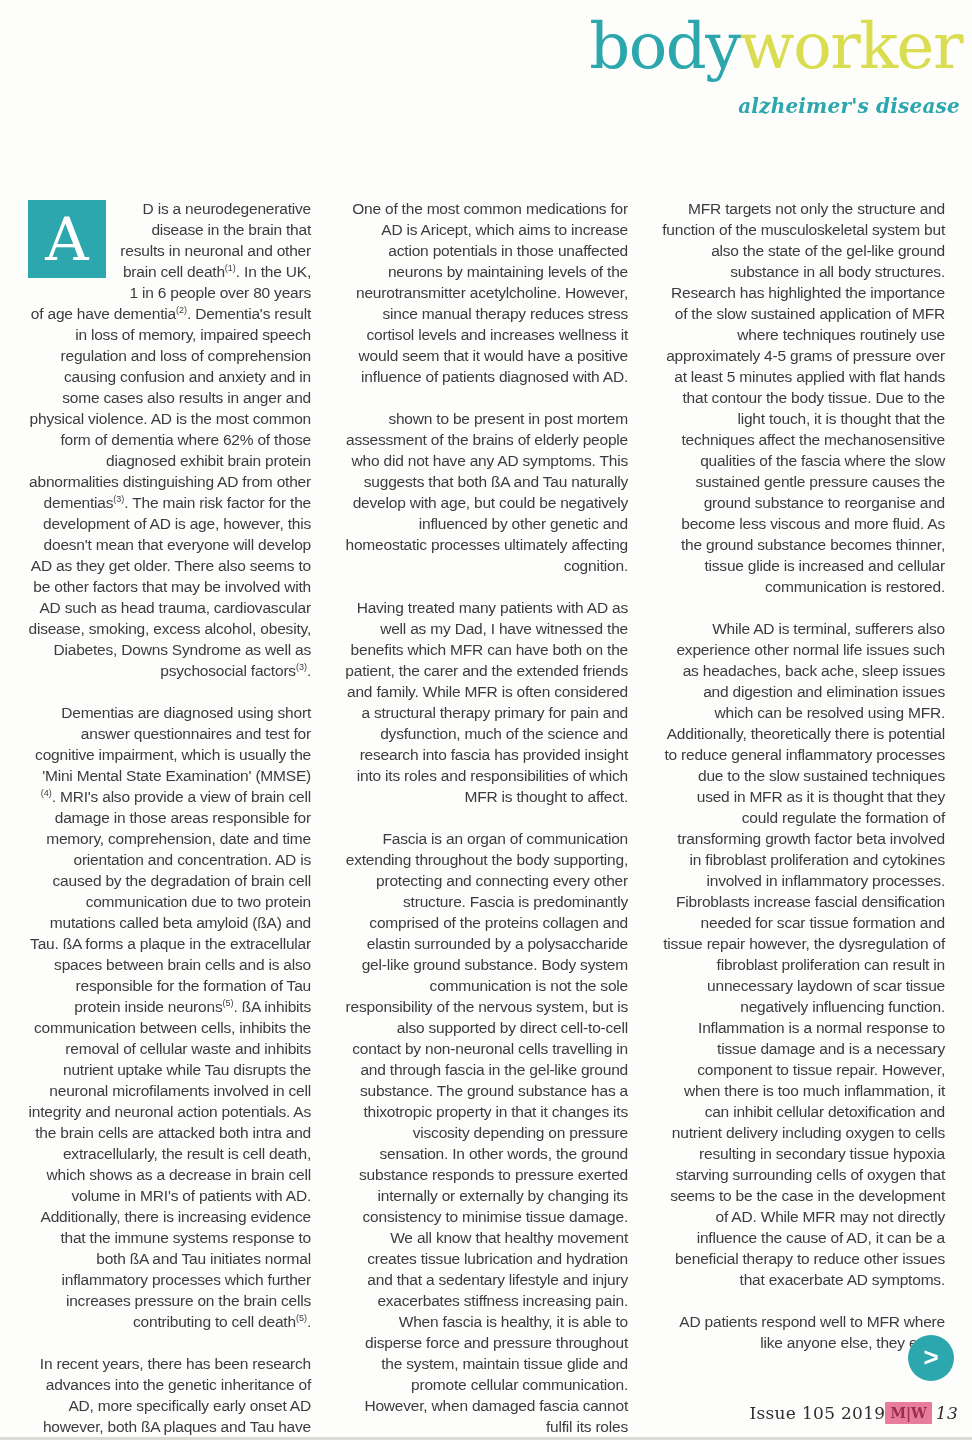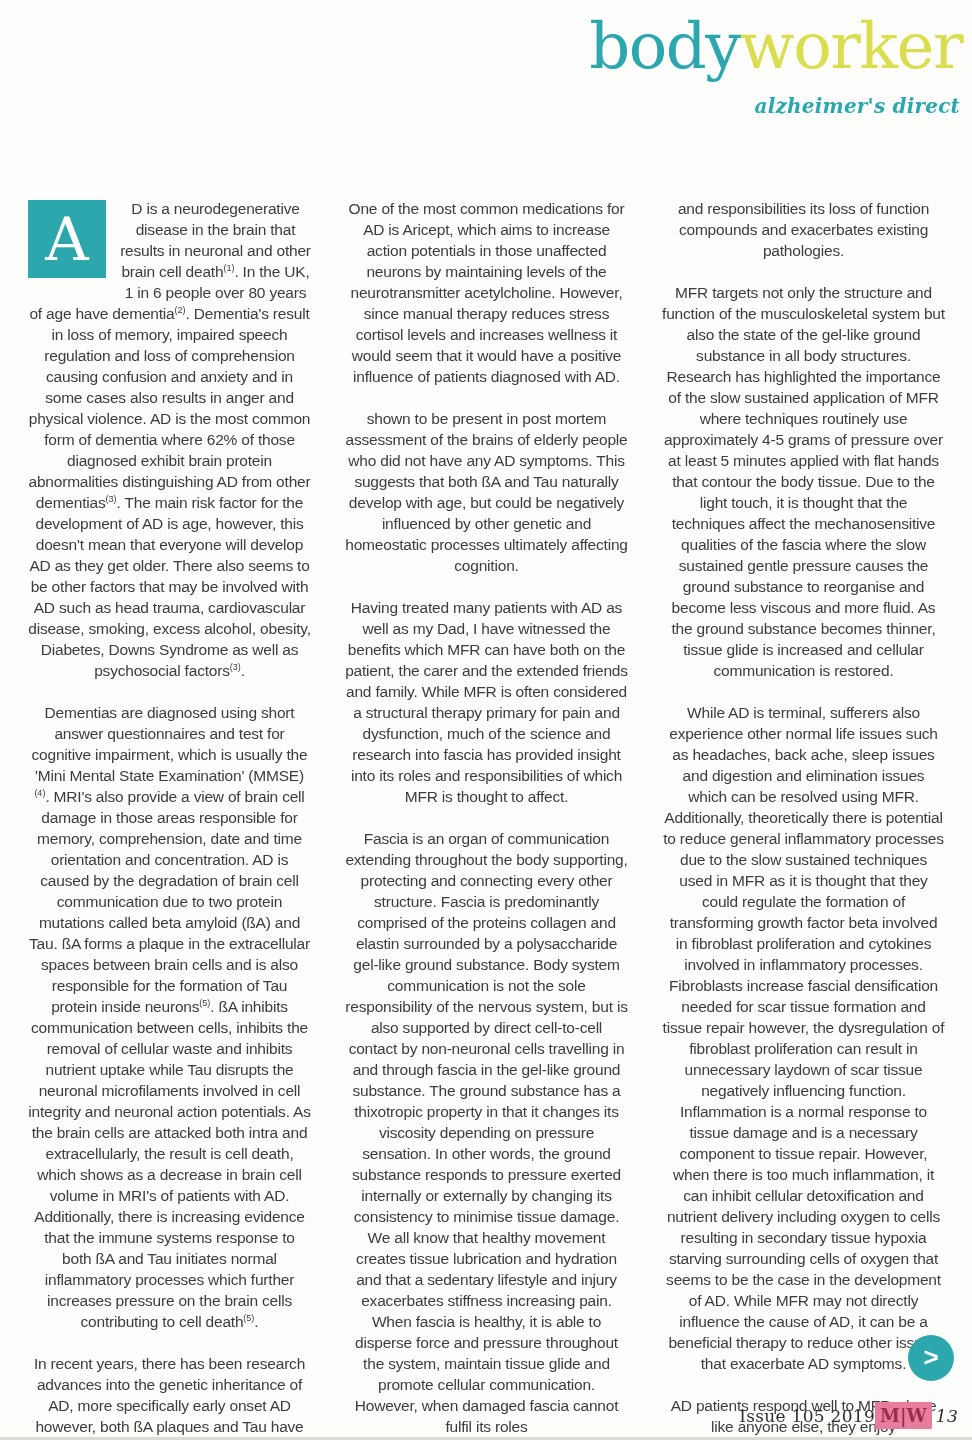--- a/index.html
+++ b/index.html
@@ -24,21 +24,21 @@
   }
   
   .columns{
     position:absolute;left:28px;top:198px;width:916px;
     display:flex;gap:34px;
   }
   .col{width:283px;flex:none;}
   .col p{
     margin:0 0 21px 0;
     font-size:15.5px;line-height:21px;letter-spacing:-0.2px;
-    color:#3c3c3e;text-align:center;
+    color:#3c3c3e;text-align:right;
   }
   .col p sup{font-size:9px;line-height:0;vertical-align:super;letter-spacing:0;}
   .drop-cap{
     float:left;width:78px;height:78px;margin:2px 14px 6px 0;
     background:#2ba7ad;color:#ffffff;
     font-family:"DejaVu Serif",serif;font-size:60px;line-height:78px;
     text-align:center;
   }
   
   .continue-btn{
@@ -52,60 +52,59 @@
   }
   
   .footer{
     position:absolute;top:1402px;right:14px;
     display:flex;align-items:center;
     font-family:"DejaVu Serif",serif;font-size:17px;color:#2e2e30;
     letter-spacing:.3px;
   }
   .footer .badge{
     background:#e87c9c;color:#9c2d52;
-    font-size:18px;font-weight:bold;letter-spacing:0;
+    font-size:14px;font-weight:bold;letter-spacing:0;
     padding:3px 5px;border-radius:1px;
   }
   .footer .page-num{margin-left:4px;font-style:italic;}
   .scan-edge{
     position:absolute;left:0;bottom:0;width:100%;height:3px;
     background:rgba(110,100,80,.22);
   }
 </style>
 </head>
 <body>
 
 <div class="page">
 
   <div class="logo">
     <span class="part1">body</span><span class="part2">worker</span>
   </div>
 
-  <div class="section-label">alzheimer's direct</div>
+  <div class="section-label">alzheimer's disease</div>
 
   <div class="columns">
     <div class="col">
       <div class="drop-cap">A</div>
       <div>
           <p>D is a neurodegenerative disease in the brain that results in neuronal and other brain cell death<sup>(1)</sup>. In the UK, 1 in 6 people over 80 years of age have dementia<sup>(2)</sup>. Dementia's result in loss of memory, impaired speech regulation and loss of comprehension causing confusion and anxiety and in some cases also results in anger and physical violence. AD is the most common form of dementia where 62% of those diagnosed exhibit brain protein abnormalities distinguishing AD from other dementias<sup>(3)</sup>. The main risk factor for the development of AD is age, however, this doesn't mean that everyone will develop AD as they get older. There also seems to be other factors that may be involved with AD such as head trauma, cardiovascular disease, smoking, excess alcohol, obesity, Diabetes, Downs Syndrome as well as psychosocial factors<sup>(3)</sup>.</p>
           <p>Dementias are diagnosed using short answer questionnaires and test for cognitive impairment, which is usually the 'Mini Mental State Examination' (MMSE)<sup>(4)</sup>. MRI's also provide a view of brain cell damage in those areas responsible for memory, comprehension, date and time orientation and concentration. AD is caused by the degradation of brain cell communication due to two protein mutations called beta amyloid (ßA) and Tau. ßA forms a plaque in the extracellular spaces between brain cells and is also responsible for the formation of Tau protein inside neurons<sup>(5)</sup>. ßA inhibits communication between cells, inhibits the removal of cellular waste and inhibits nutrient uptake while Tau disrupts the neuronal microfilaments involved in cell integrity and neuronal action potentials. As the brain cells are attacked both intra and extracellularly, the result is cell death, which shows as a decrease in brain cell volume in MRI's of patients with AD. Additionally, there is increasing evidence that the immune systems response to both ßA and Tau initiates normal inflammatory processes which further increases pressure on the brain cells contributing to cell death<sup>(5)</sup>.</p>
           <p>In recent years, there has been research advances into the genetic inheritance of AD, more specifically early onset AD however, both ßA plaques and Tau have also been</p>
         </div>
     </div>
     <div class="col">
       <div>
           <p>One of the most common medications for AD is Aricept, which aims to increase action potentials in those unaffected neurons by maintaining levels of the neurotransmitter acetylcholine. However, since manual therapy reduces stress cortisol levels and increases wellness it would seem that it would have a positive influence of patients diagnosed with AD.</p>
           <p>shown to be present in post mortem assessment of the brains of elderly people who did not have any AD symptoms. This suggests that both ßA and Tau naturally develop with age, but could be negatively influenced by other genetic and homeostatic processes ultimately affecting cognition.</p>
           <p>Having treated many patients with AD as well as my Dad, I have witnessed the benefits which MFR can have both on the patient, the carer and the extended friends and family. While MFR is often considered a structural therapy primary for pain and dysfunction, much of the science and research into fascia has provided insight into its roles and responsibilities of which MFR is thought to affect.</p>
           <p>Fascia is an organ of communication extending throughout the body supporting, protecting and connecting every other structure. Fascia is predominantly comprised of the proteins collagen and elastin surrounded by a polysaccharide gel-like ground substance. Body system communication is not the sole responsibility of the nervous system, but is also supported by direct cell-to-cell contact by non-neuronal cells travelling in and through fascia in the gel-like ground substance. The ground substance has a thixotropic property in that it changes its viscosity depending on pressure sensation. In other words, the ground substance responds to pressure exerted internally or externally by changing its consistency to minimise tissue damage. We all know that healthy movement creates tissue lubrication and hydration and that a sedentary lifestyle and injury exacerbates stiffness increasing pain. When fascia is healthy, it is able to disperse force and pressure throughout the system, maintain tissue glide and promote cellular communication. However, when damaged fascia cannot fulfil its roles</p>
         </div>
     </div>
     <div class="col">
       <div>
-          <p>and responsibilities its loss of function compounds and exacerbates existing pathologies.</p>
           <p>MFR targets not only the structure and function of the musculoskeletal system but also the state of the gel-like ground substance in all body structures. Research has highlighted the importance of the slow sustained application of MFR where techniques routinely use approximately 4-5 grams of pressure over at least 5 minutes applied with flat hands that contour the body tissue. Due to the light touch, it is thought that the techniques affect the mechanosensitive qualities of the fascia where the slow sustained gentle pressure causes the ground substance to reorganise and become less viscous and more fluid. As the ground substance becomes thinner, tissue glide is increased and cellular communication is restored.</p>
           <p>While AD is terminal, sufferers also experience other normal life issues such as headaches, back ache, sleep issues and digestion and elimination issues which can be resolved using MFR. Additionally, theoretically there is potential to reduce general inflammatory processes due to the slow sustained techniques used in MFR as it is thought that they could regulate the formation of transforming growth factor beta involved in fibroblast proliferation and cytokines involved in inflammatory processes. Fibroblasts increase fascial densification needed for scar tissue formation and tissue repair however, the dysregulation of fibroblast proliferation can result in unnecessary laydown of scar tissue negatively influencing function. Inflammation is a normal response to tissue damage and is a necessary component to tissue repair. However, when there is too much inflammation, it can inhibit cellular detoxification and nutrient delivery including oxygen to cells resulting in secondary tissue hypoxia starving surrounding cells of oxygen that seems to be the case in the development of AD. While MFR may not directly influence the cause of AD, it can be a beneficial therapy to reduce other issues that exacerbate AD symptoms.</p>
           <p>AD patients respond well to MFR where like anyone else, they enjoy</p>
         </div>
     </div>
   </div>
 
   <button class="continue-btn">
     <span class="chev">&gt;</span>
   </button>

